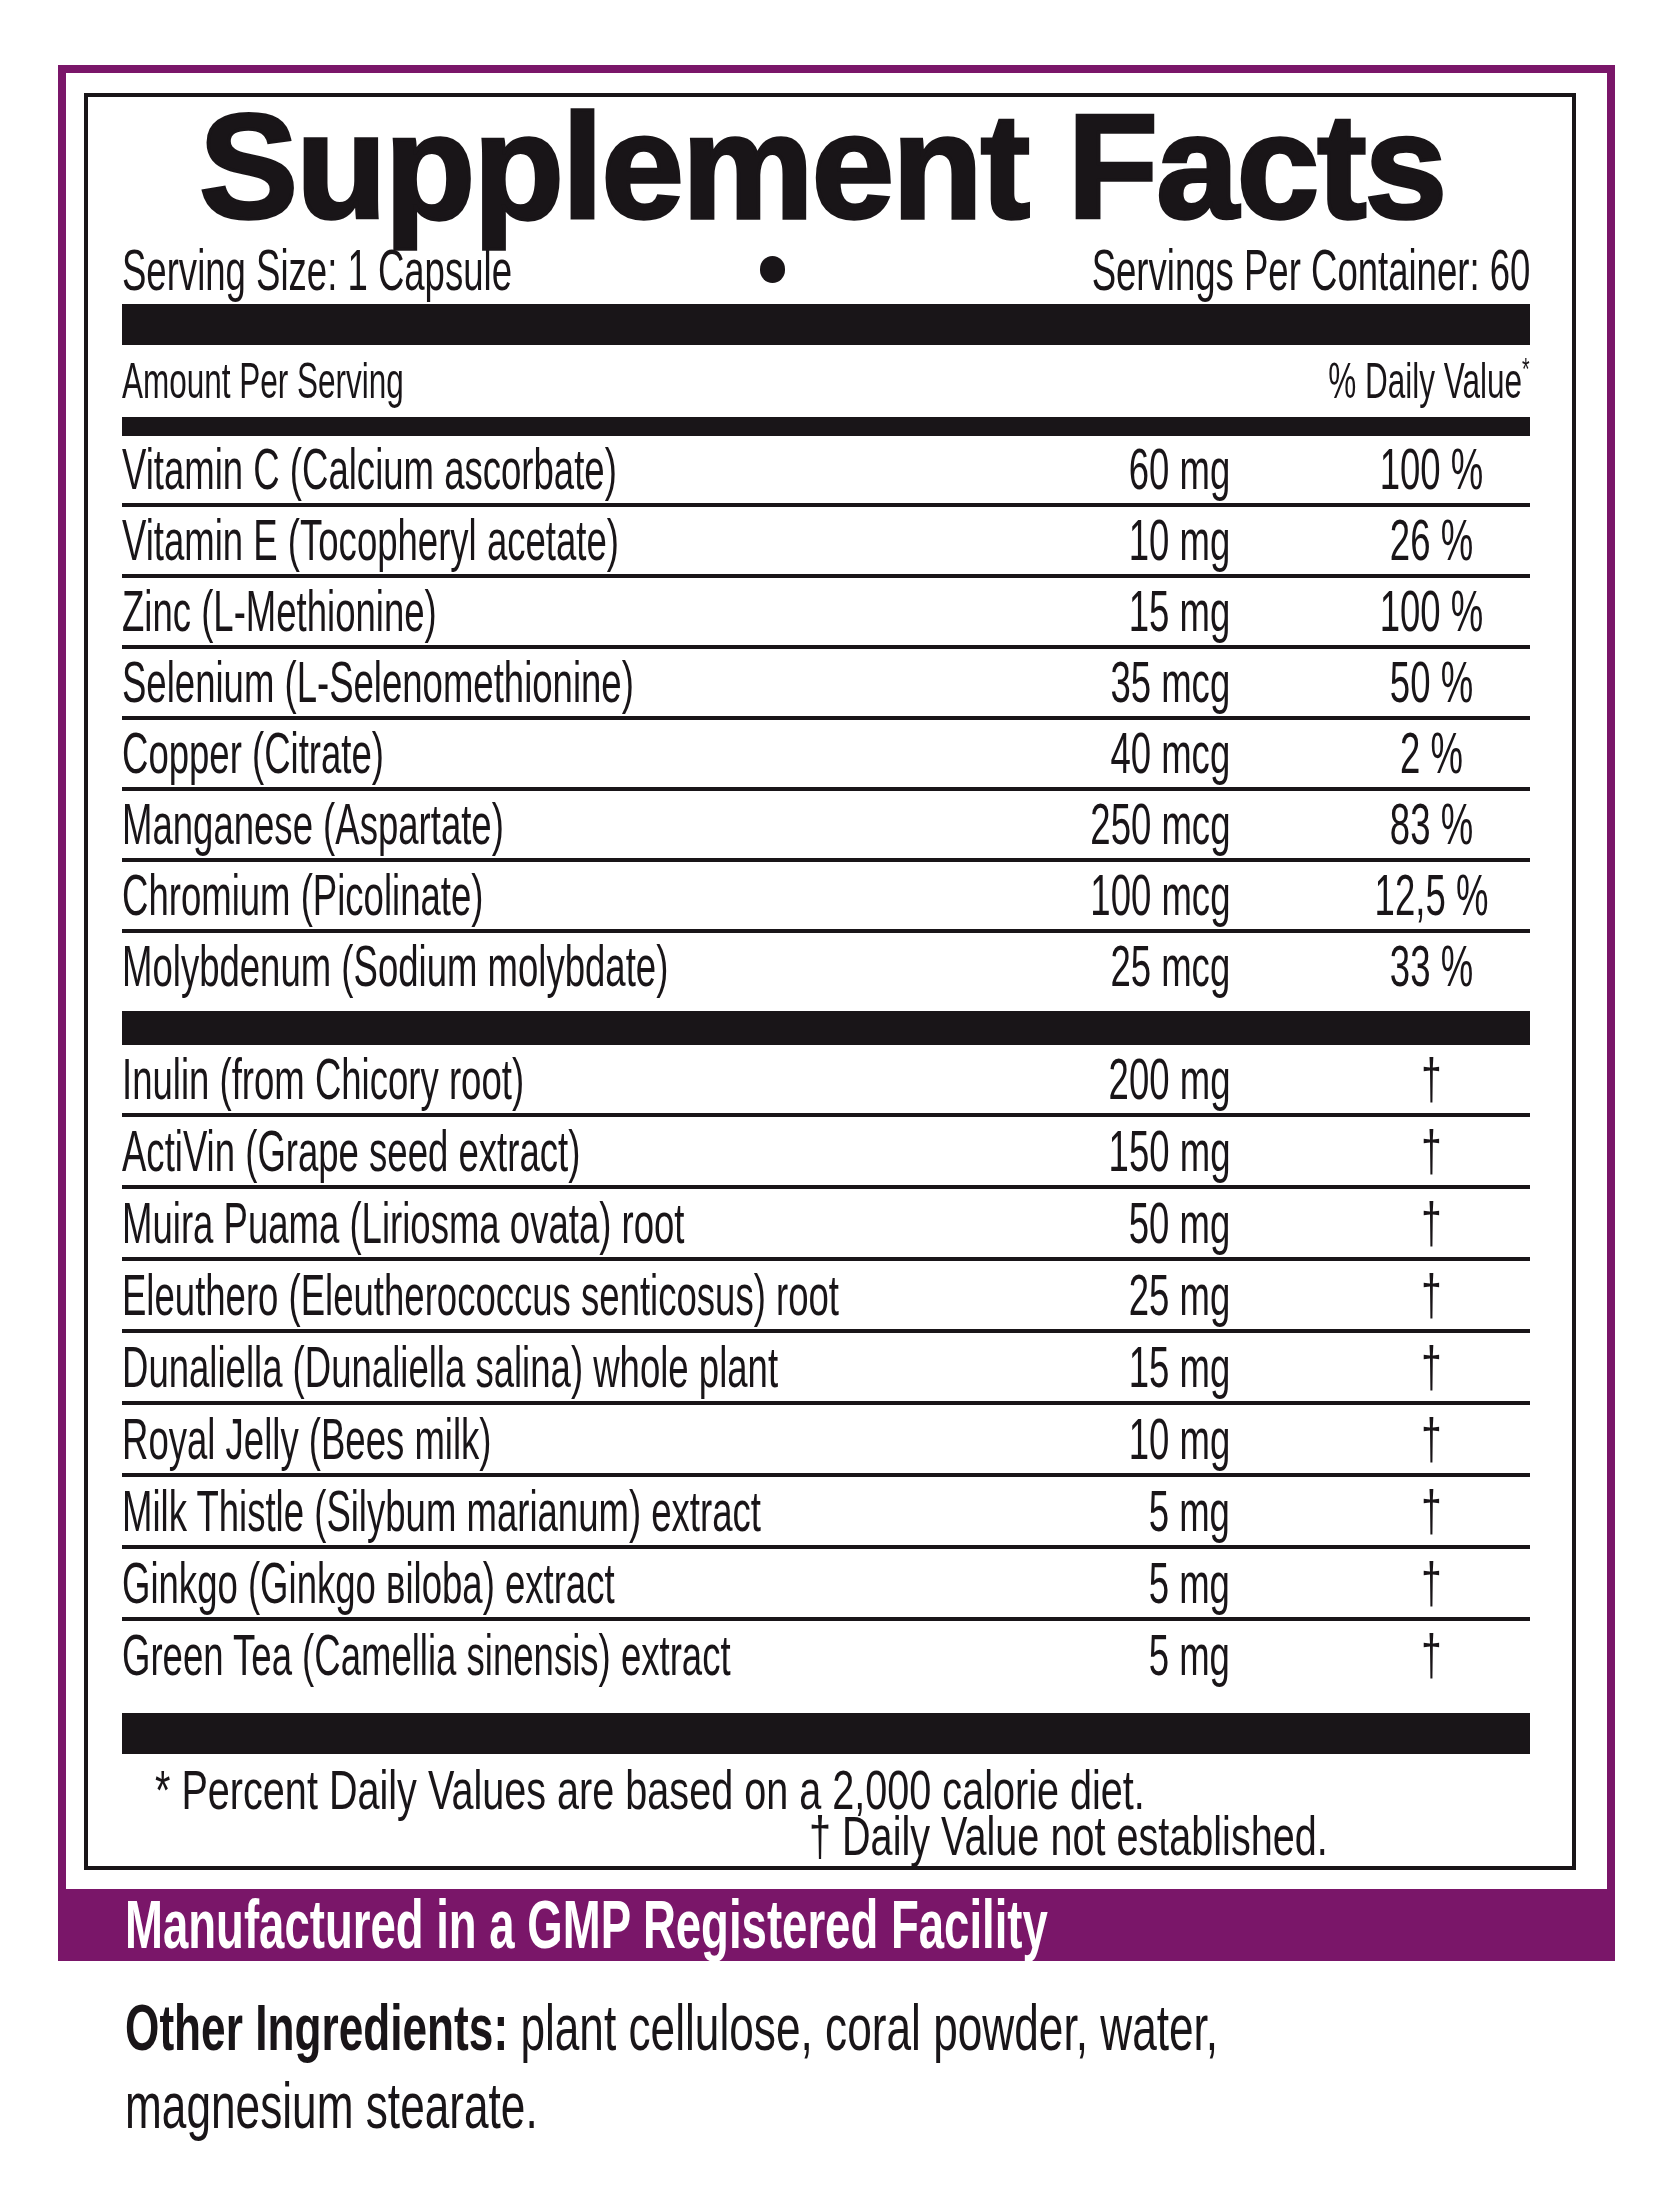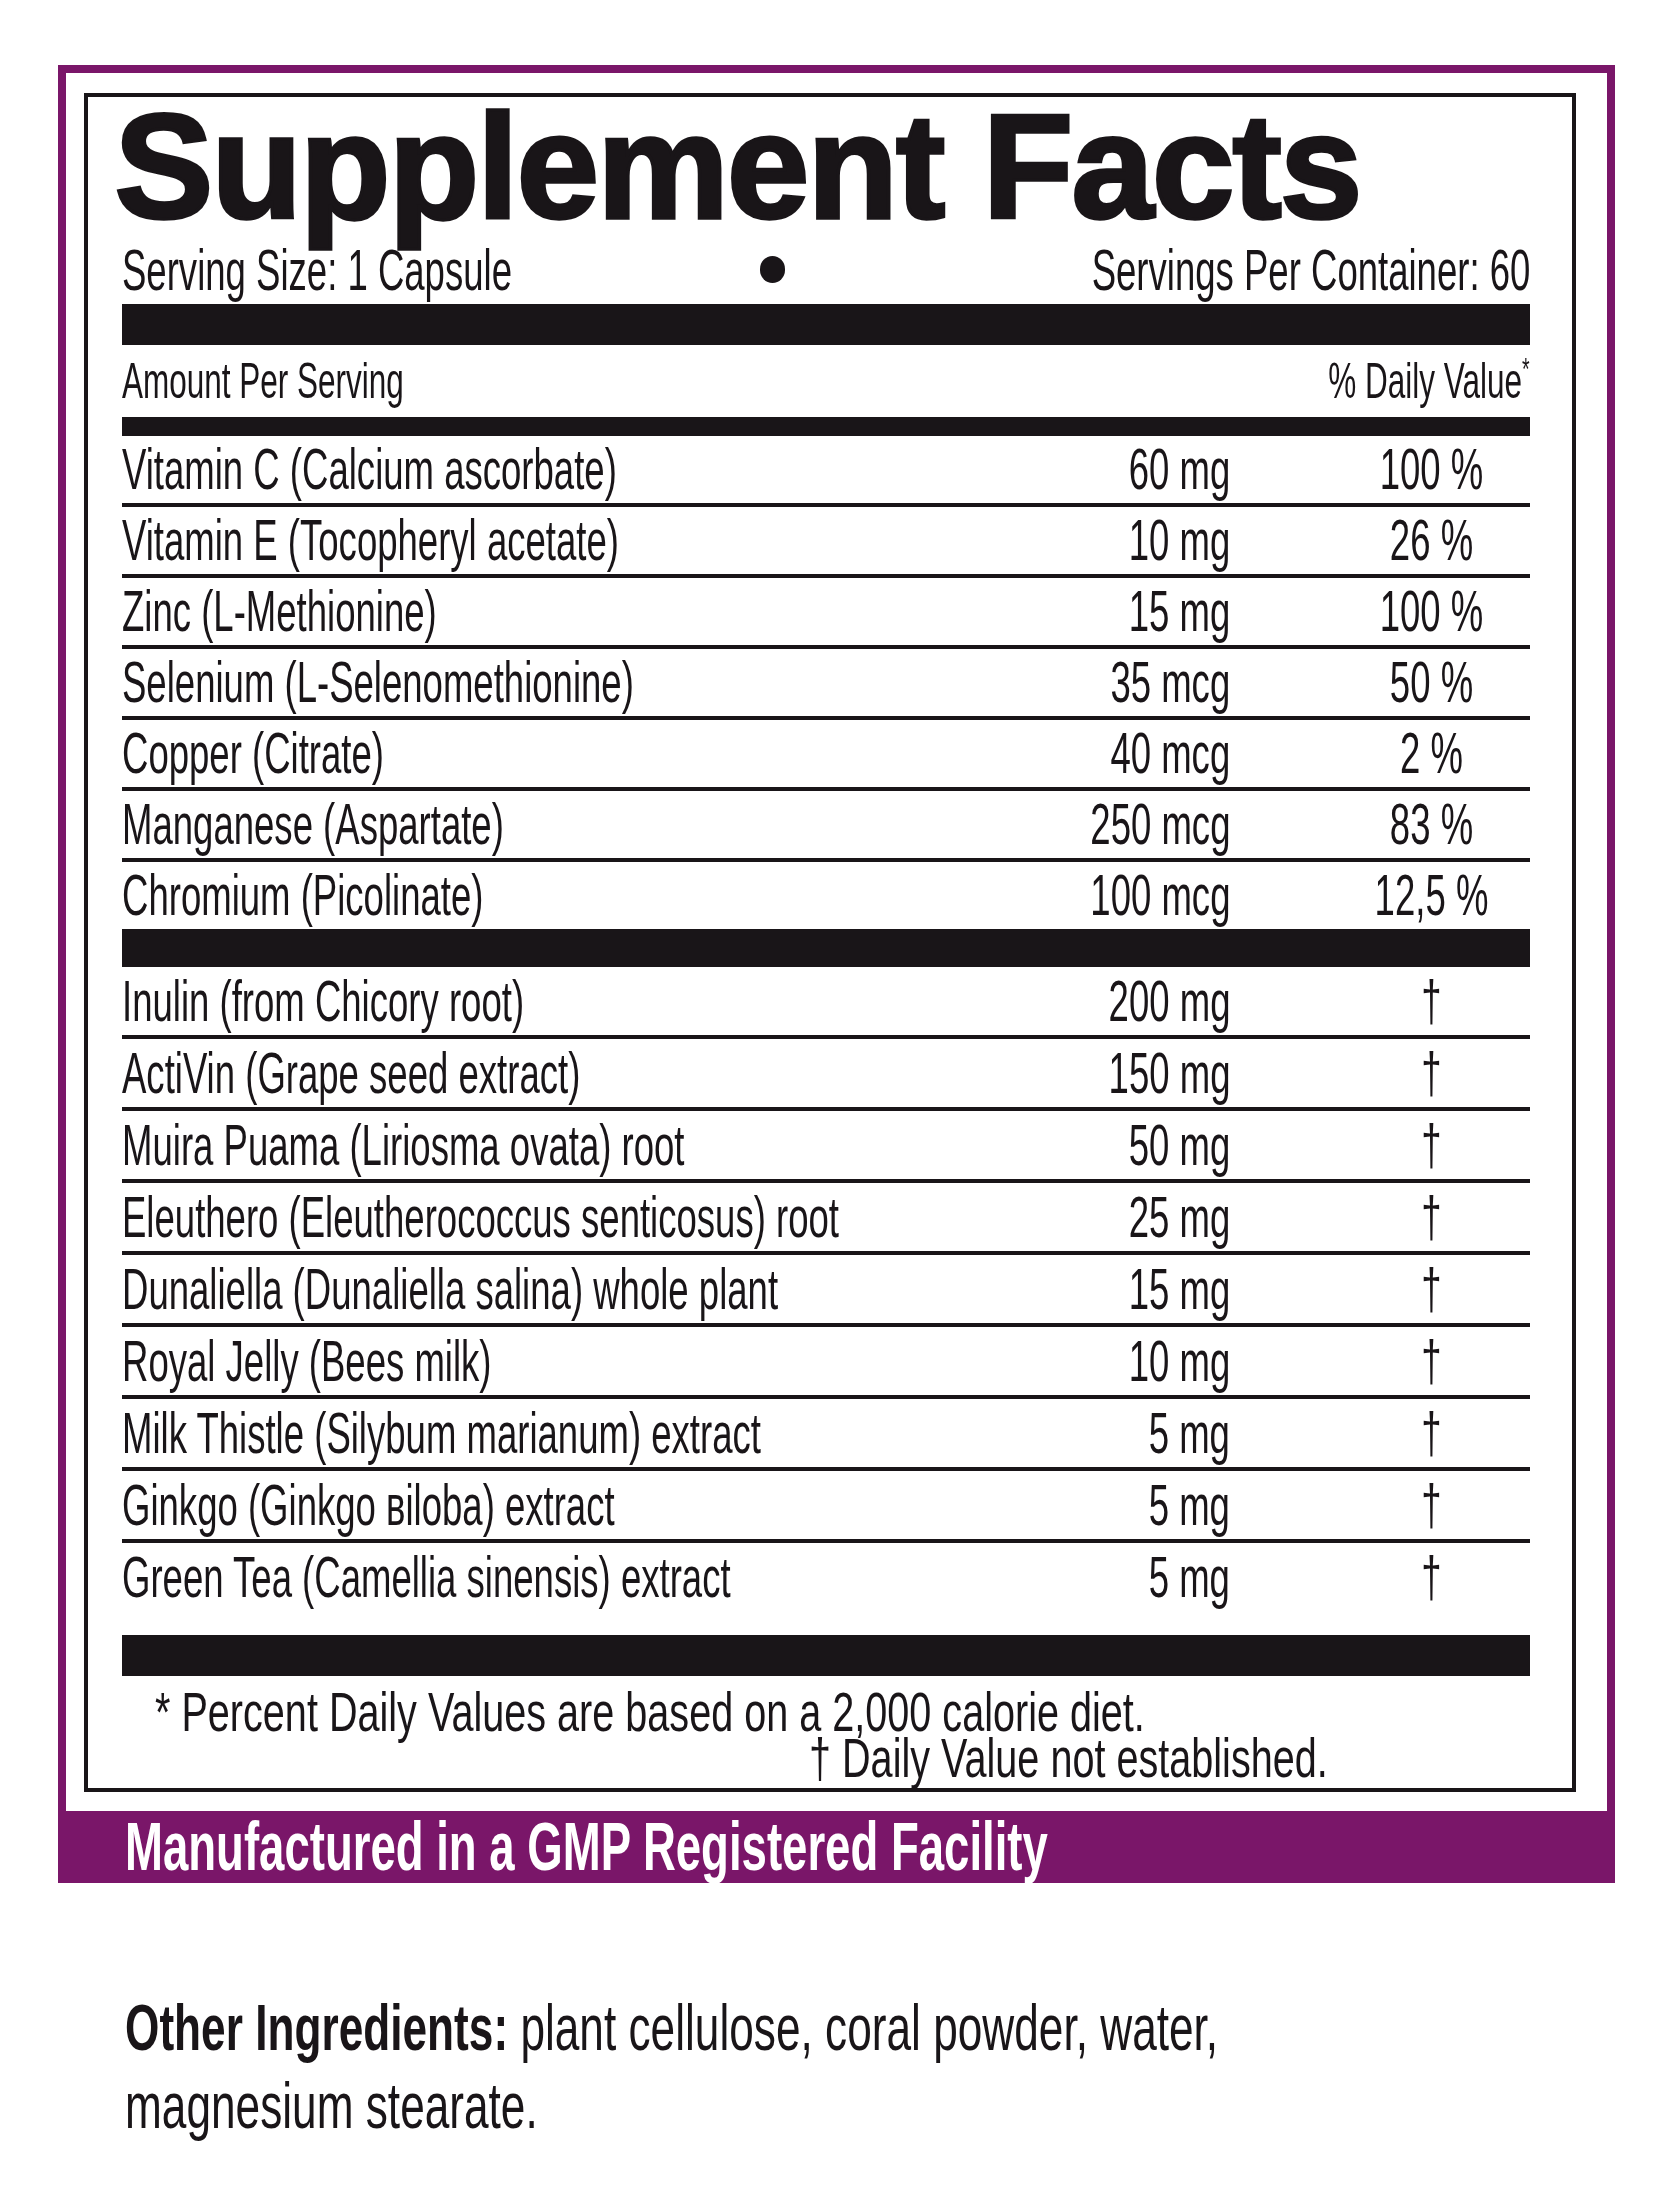--- a/index.html
+++ b/index.html
@@ -32,20 +32,21 @@
     background:#fff;
   }
   .title{
     height:138px;line-height:139px;
     font-size:148px;font-weight:bold;
     letter-spacing:-1.8px;
     white-space:nowrap;
     margin-left:-7px;
     -webkit-text-stroke:3.5px var(--ink);
     color:var(--ink);
+    text-align:center;
   }
   
   .cx{display:inline-block;transform:scaleX(.63);transform-origin:0 50%;white-space:nowrap;}
   .ox{transform-origin:100% 50%;}
   .mx{transform-origin:50% 50%;}
 
   .serving-row{position:relative;height:69px;font-size:58px;}
   .serving-row .c{position:absolute;top:0;line-height:69px;}
   .c-ss{left:0;}
   .c-spc{right:0;transform-origin:100% 50%;}
@@ -154,20 +155,25 @@
       <div class="row">
         <span class="c c-name cx">Manganese (Aspartate)</span>
         <span class="c c-amt cx ox">250 mcg</span>
         <span class="c c-dv cx mx">83 %</span>
       </div>
       <div class="row">
         <span class="c c-name cx">Chromium (Picolinate)</span>
         <span class="c c-amt cx ox">100 mcg</span>
         <span class="c c-dv cx mx">12,5 %</span>
       </div>
+      <div class="row last-min">
+        <span class="c c-name cx">Molybdenum (Sodium molybdate)</span>
+        <span class="c c-amt cx ox">25 mcg</span>
+        <span class="c c-dv cx mx">33 %</span>
+      </div>
 
       <div class="bar bar-mid"></div>
 
       <div class="row bot">
         <span class="c c-name cx">Inulin (from Chicory root)</span>
         <span class="c c-amt cx ox">200 mg</span>
         <span class="c c-dv cx mx">†</span>
       </div>
       <div class="row bot">
         <span class="c c-name cx">ActiVin (Grape seed extract)</span>

